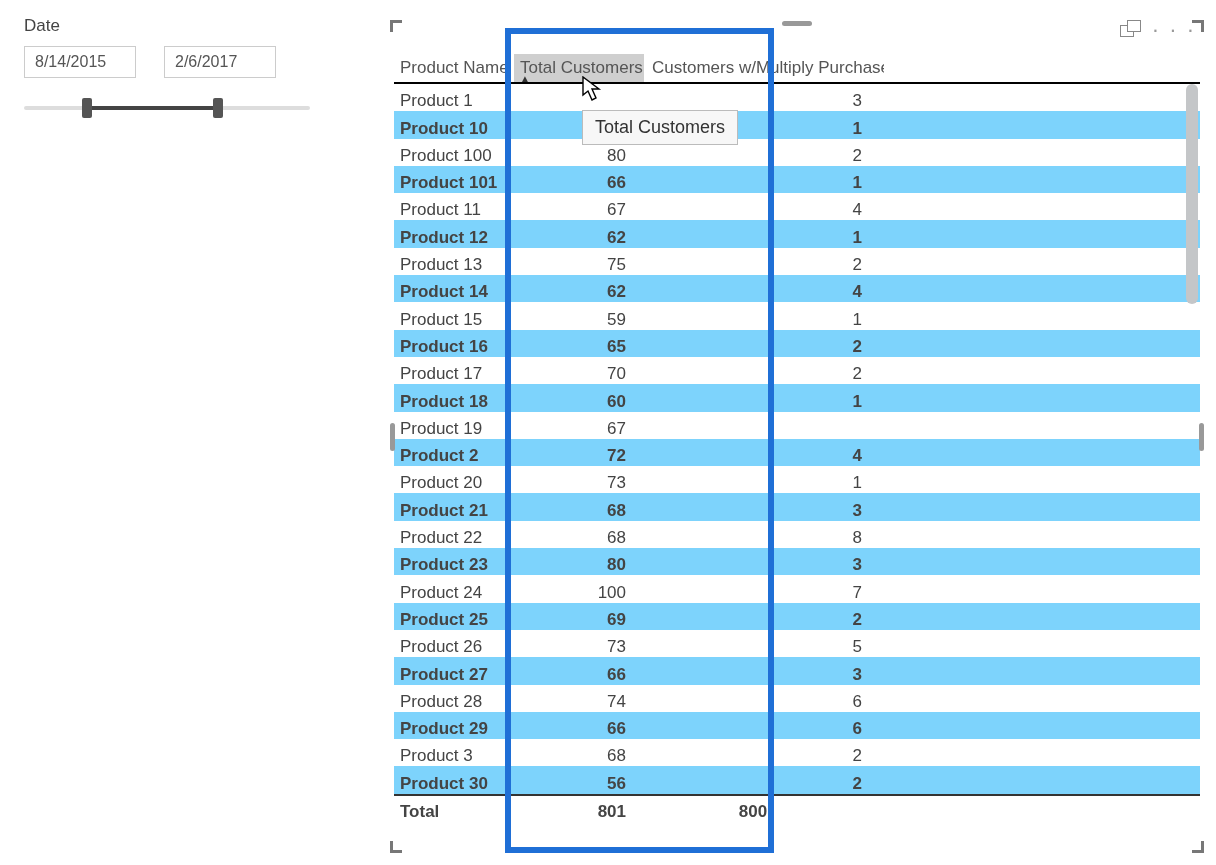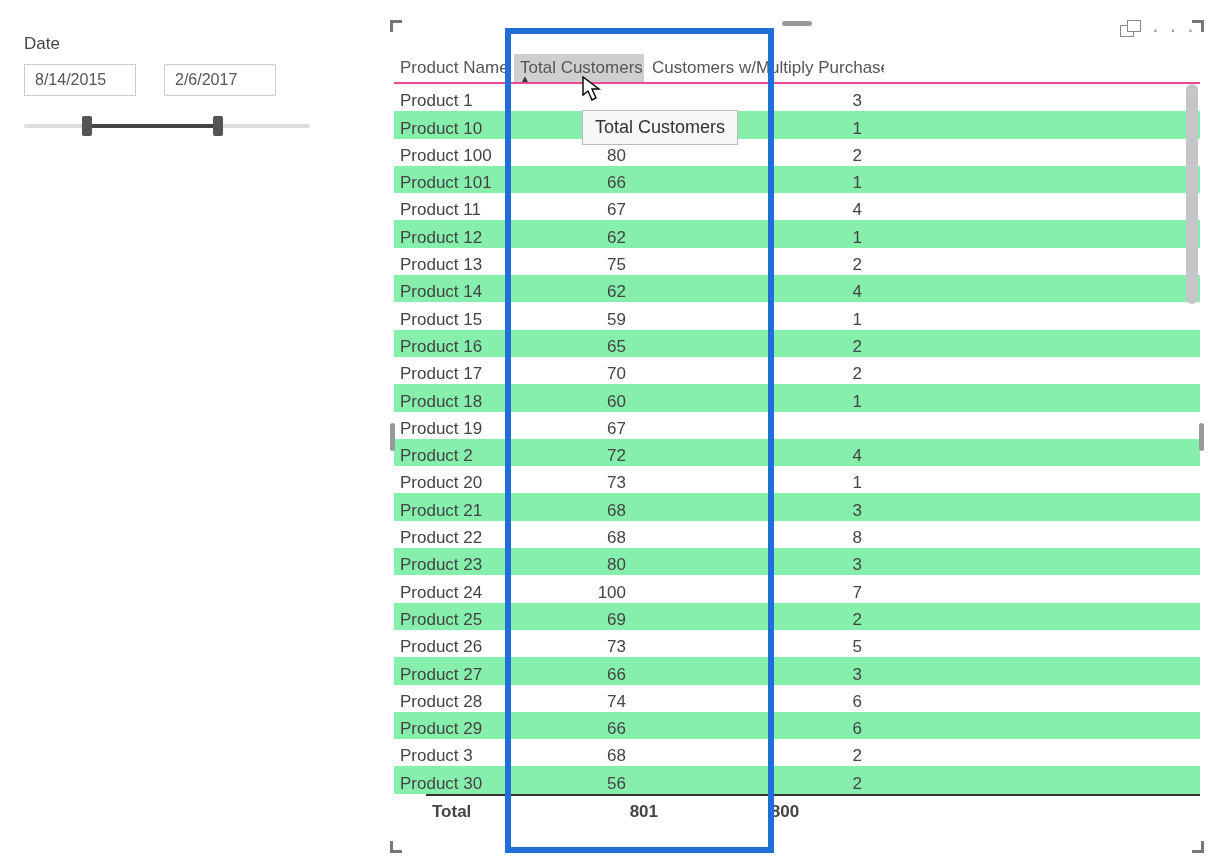--- a/index.html
+++ b/index.html
@@ -15,21 +15,21 @@
   .canvas {
     position: relative;
     width: 1216px;
     height: 865px;
   }
 
   
   .date-slicer {
     position: absolute;
     left: 24px;
-    top: 34px;
+    top: 16px;
     width: 300px;
     font-size: 17px;
     color: #444;
   }
   .date-label { margin-bottom: 10px; font-size: 17px; }
   .date-inputs {
     display: flex;
     gap: 28px;
     margin-bottom: 18px;
   }
@@ -79,35 +79,35 @@
     content:""; position:absolute; left:0; top:5px; width:12px; height:10px;
     border:1.5px solid #888;
   }
   .focus-icon::after {
     content:""; position:absolute; left:7px; top:0; width:12px; height:10px;
     border:1.5px solid #888; background:#fff;
   }
   .more-icon { font-size:22px; letter-spacing:2px; color:#999; line-height:12px; }
 
   .table { margin-top:30px; width:100%; font-size:17px; color:#333; }
-  .thead-row { display:flex; align-items:center; height:30px; border-bottom:2px solid #ec4899; }
+  .thead-row { display:flex; align-items:center; height:30px; border-bottom:2px solid #000000; }
   .th { color:#555; font-weight:400; overflow:hidden; white-space:nowrap; }
   .th-name { width:120px; padding-left:6px; }
   .th-total { width:130px; padding-left:6px; background:#cfcfcf; position:relative; height:100%; display:flex; align-items:center; }
   .th-total .sort-arrow { position:absolute; left:6px; bottom:-2px; font-size:10px; color:#333; }
   .th-multi { width:240px; padding-left:8px; }
 
   .tbody { }
   .trow { display:flex; height:27.3px; align-items:flex-end; }
-  .trow.alt { background:#86efac; }
+  .trow.alt { background:#7dd3fc;font-weight:bold; }
   .td-name  { width:120px; padding-left:6px; color:#444; }
   .td-total { width:130px; padding-right:18px; text-align:right; color:#444; }
   .td-multi { width:240px; padding-right:22px; text-align:right; color:#444; }
 
-  .tfoot-row { display:flex; height:34px; align-items:center; border-top:2px solid #333; font-weight:600; color:#333;margin-left:32px; }
+  .tfoot-row { display:flex; height:34px; align-items:center; border-top:2px solid #333; font-weight:600; color:#333; }
   .tfoot-row .td-name  { width:120px; padding-left:6px; }
   .tfoot-row .td-total { width:130px; padding-right:18px; text-align:right; }
   .tfoot-row .td-multi { width:240px; padding-right:22px; text-align:center; }
 
   
   .highlight-box {
     position:absolute;
     border:6px solid #1f6fd6;
     pointer-events:none;
   }

